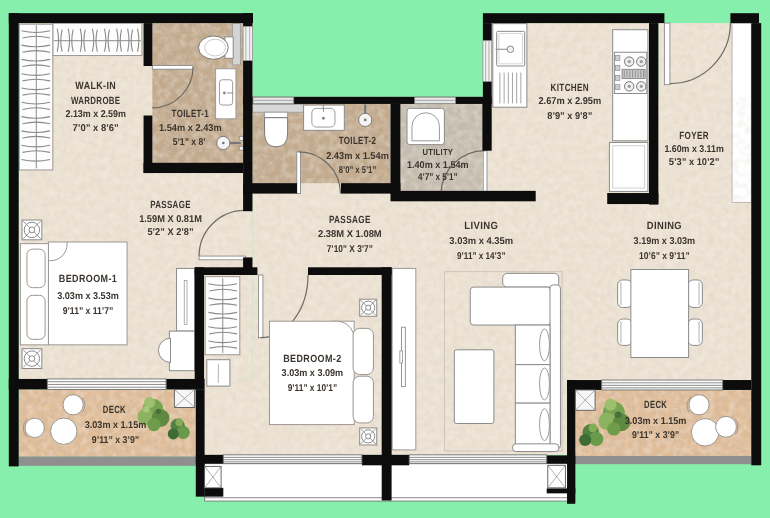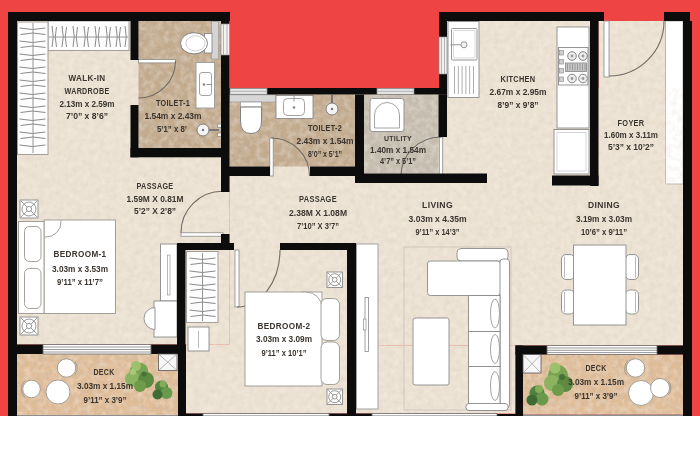--- a/index.html
+++ b/index.html
@@ -1,16 +1,16 @@
 <!DOCTYPE html>
 <html><head>
 <meta charset="utf-8">
 <style>
 html,body{margin:0;padding:0;background:#ffffff;}
-#plan{position:relative;width:700px;height:416px;background:#ef4444;font-family:"Liberation Sans",sans-serif;}
+#plan{position:relative;width:700px;height:471px;background:#86efac;font-family:"Liberation Sans",sans-serif;}
 svg{position:absolute;top:0;left:0;}
 text{font-family:"Liberation Sans",sans-serif;font-weight:bold;fill:#3a342e;}
 .t{font-size:9.5px;letter-spacing:.4px;}
 .v{font-size:9px;}
 .f{font-size:9px;}
 .u{font-size:8px;letter-spacing:.3px;}
 </style>
 </head>
 <body>
 <div id="plan">

